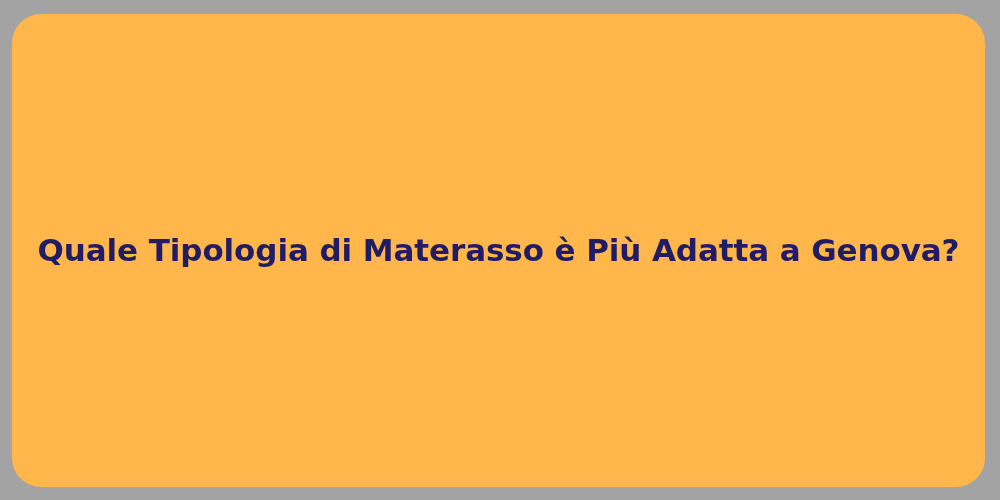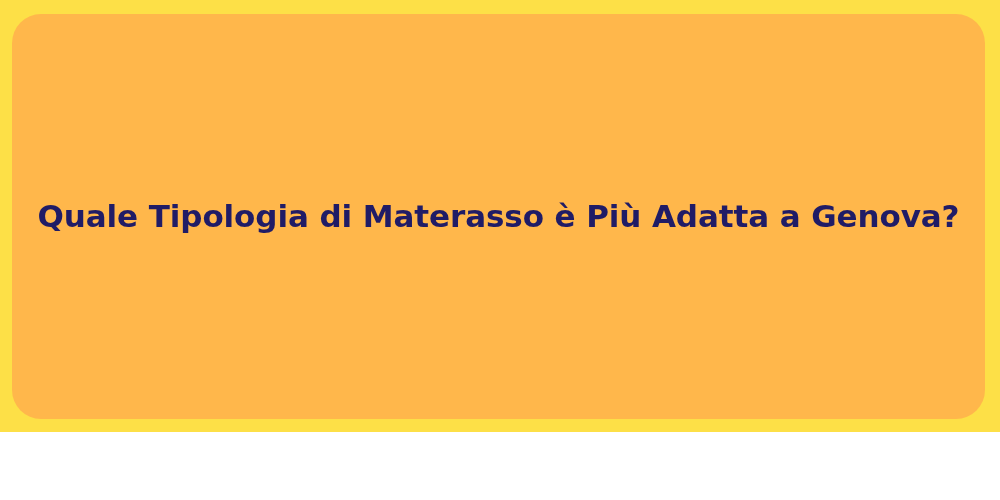--- a/index.html
+++ b/index.html
@@ -13,22 +13,22 @@
     height: 500px;
     overflow: hidden;
     font-family: "DejaVu Sans", "Liberation Sans", sans-serif;
   }
 
   
   .banner-frame {
     position: relative;
     box-sizing: border-box;
     width: 1000px;
-    height: 432px;
-    background: #fde047;
+    height: 500px;
+    background: #a3a3a3;
     padding: 14px 15px 13px 12px;
   }
 
   
   .banner-card {
     box-sizing: border-box;
     width: 100%;
     height: 100%;
     background: #ffb74b;
     border-radius: 29px;

